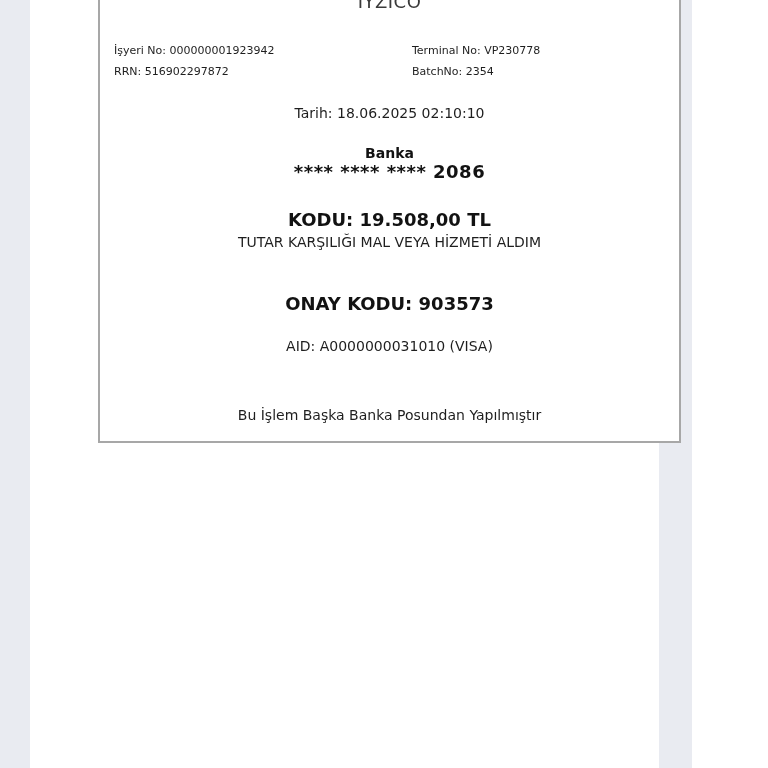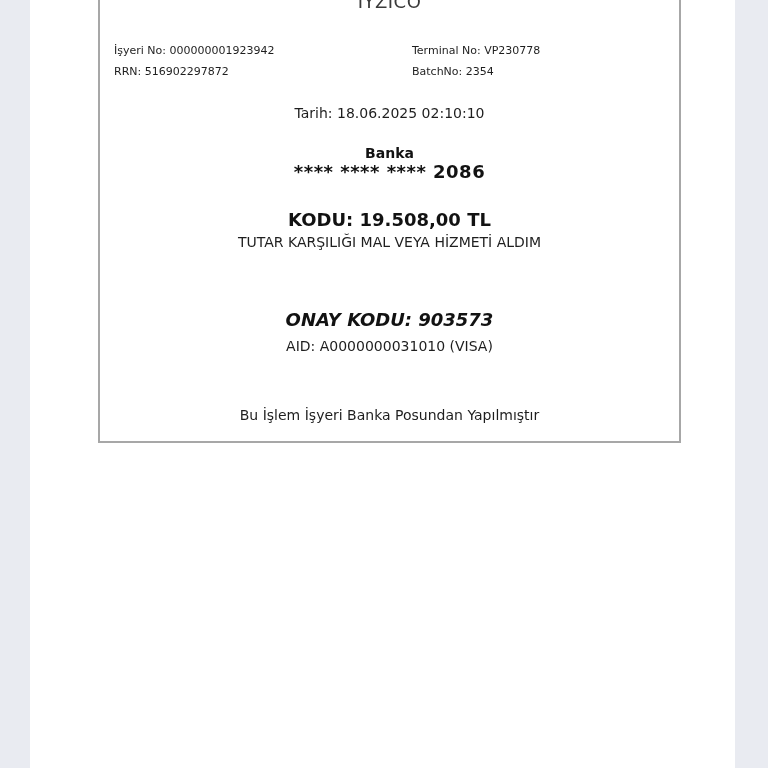--- a/index.html
+++ b/index.html
@@ -12,21 +12,21 @@
     }
     * { margin: 0; padding: 0; box-sizing: border-box; }
     html, body {
       width: 768px; height: 768px;
       background: var(--page-bg);
       font-family: "DejaVu Sans", "Liberation Sans", sans-serif;
       color: var(--text);
     }
     .screen {
       position: relative;
-      width: 768px; height: 768px;
+      width: 692px; height: 768px;
       overflow: hidden;
       background: var(--page-bg);
     }
     .strip {
       position: absolute; top: 0; bottom: 0;
       background: var(--side-strip);
     }
     .strip.left  { left: 0; width: 30px; }
     .strip.right { right: 0; width: 33px; }
     .receipt {
@@ -59,21 +59,21 @@
       font-size: 11px;
       line-height: 21px;
       text-align: left;
     }
     .info-cell { white-space: nowrap; }
     .date-line     { top: 128px; }
     .satis-line    { top: 168px; }
     .card-line     { top: 187px; font-size: 18px; letter-spacing: 0.5px; }
     .amount-line   { top: 235px; font-size: 18px; }
     .ack-line      { top: 257px; }
-    .approval-line { top: 335px; font-size: 18px; font-style: italic; }
+    .approval-line { top: 319px; font-size: 18px; }
     .aid-line      { top: 361px; }
     .footer-line   { top: 430px; }
   </style>
 </head>
 <body>
 
 <div class="screen">
   <div class="strip left"></div>
   <div class="strip right"></div>
 
@@ -95,16 +95,16 @@
     <div class="line bold card-line">**** **** **** 2086</div>
 
     <div class="line bold amount-line">KODU: 19.508,00 TL</div>
 
     <div class="line ack-line">TUTAR KARŞILIĞI MAL VEYA HİZMETİ ALDIM</div>
 
     <div class="line bold approval-line">ONAY KODU: 903573</div>
 
     <div class="line aid-line">AID: A0000000031010 (VISA)</div>
 
-    <div class="line footer-line">Bu İşlem İşyeri Banka Posundan Yapılmıştır</div>
+    <div class="line footer-line">Bu İşlem Başka Banka Posundan Yapılmıştır</div>
 
   </div>
 </div>
 
 </body></html>

